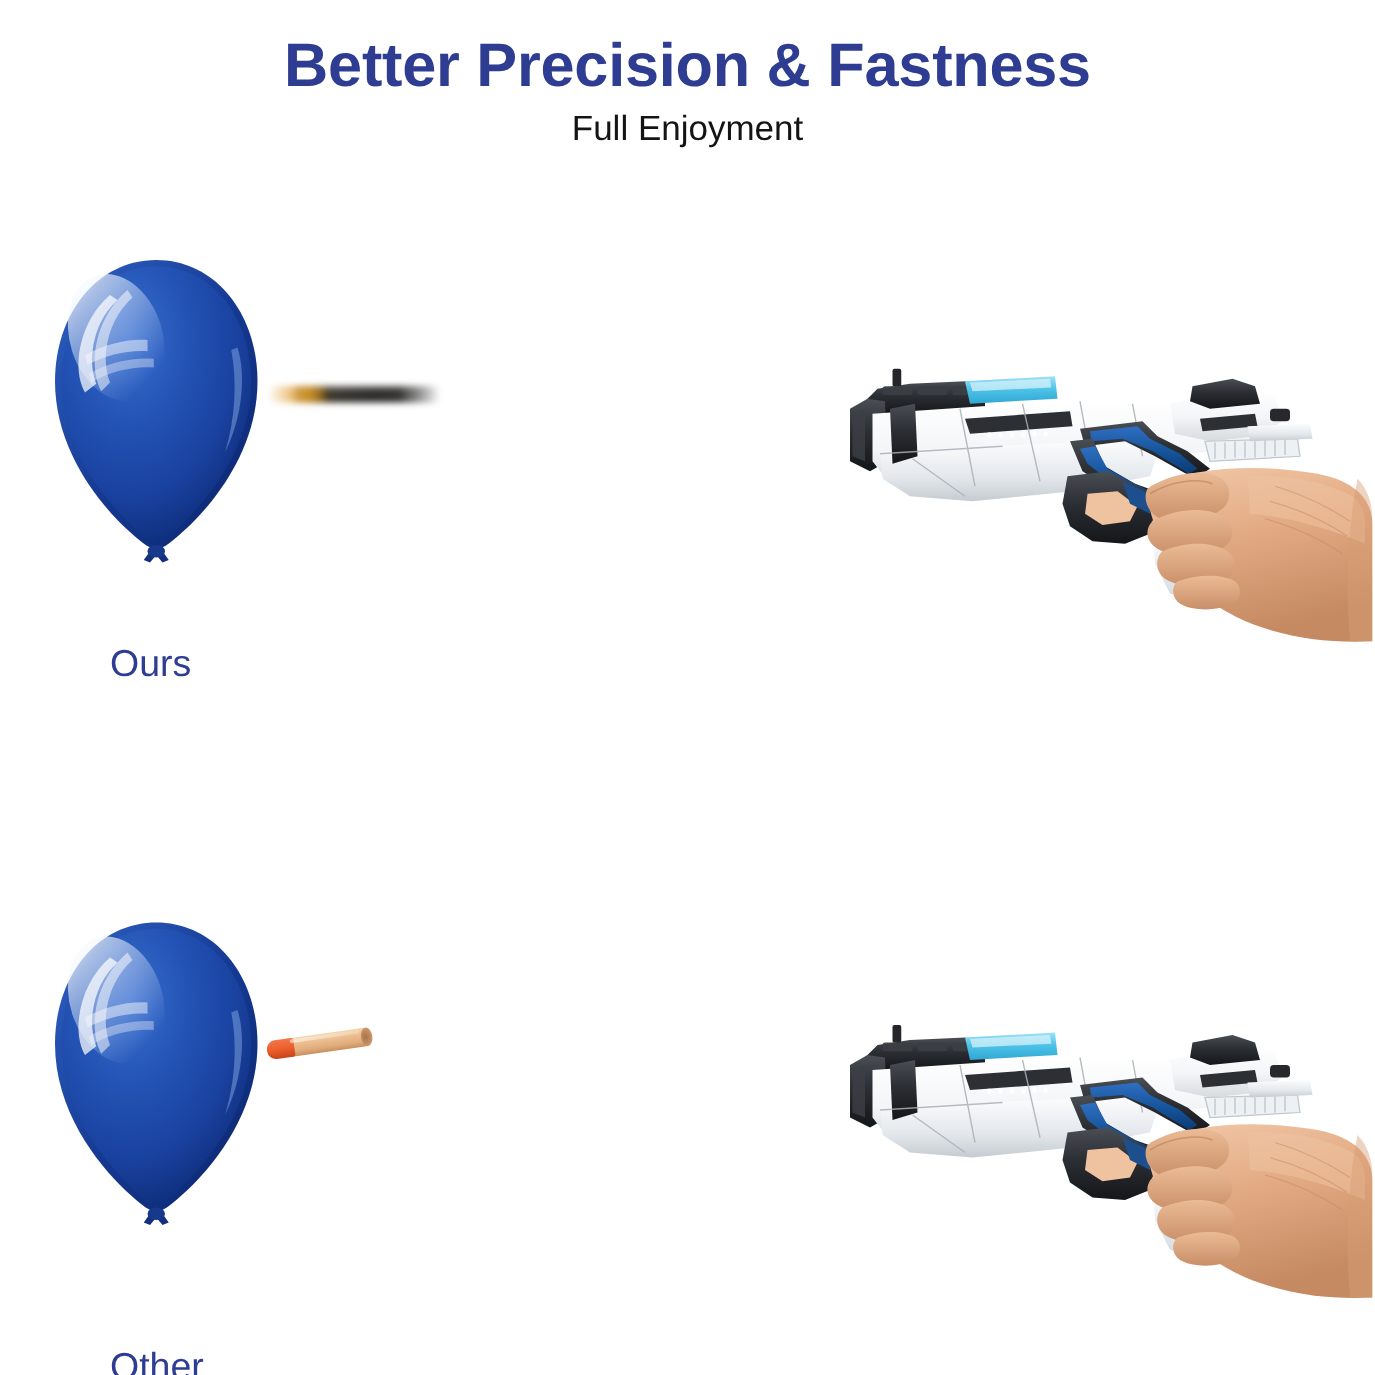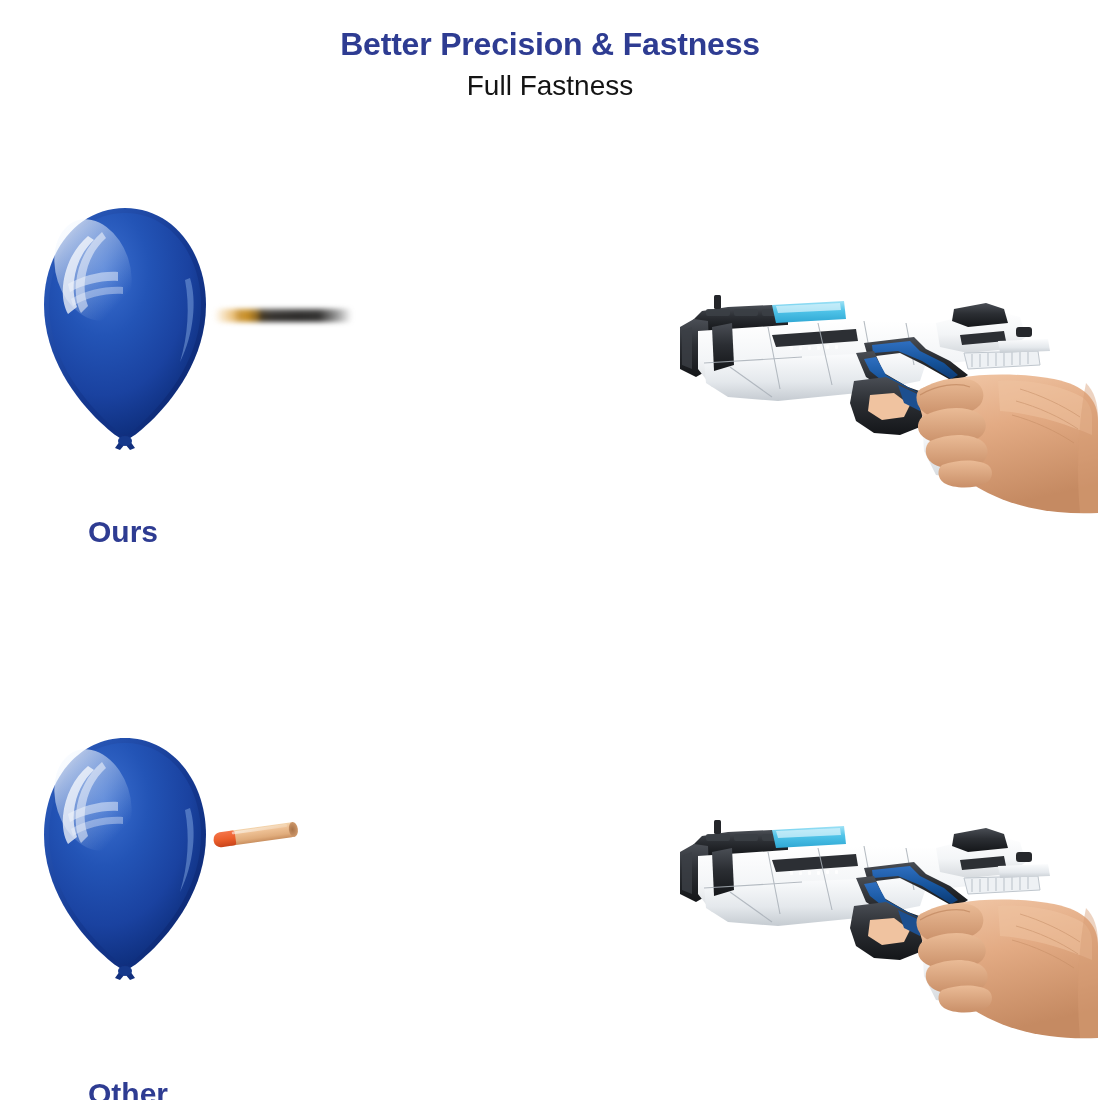--- a/index.html
+++ b/index.html
@@ -19,21 +19,21 @@
   
   #header {
     position: absolute;
     left: 0; top: 0;
     width: 1100px;
     text-align: center;
   }
   #title {
     margin: 0;
     padding-top: 28px;
-    font-size: 32px;
+    font-size: 49px;
     font-weight: bold;
     letter-spacing: -0.2px;
     color: #2e3c92;
     line-height: 1.05;
     font-family: "Liberation Sans", sans-serif;
   }
   #subtitle {
     margin: 0;
     padding-top: 9px;
     font-size: 28px;
@@ -42,21 +42,20 @@
     line-height: 1.05;
     font-family: "Liberation Sans", sans-serif;
   }
 
   
   .row {
     position: absolute;
     left: 0;
     width: 904px;
     height: 470px;
-    font-weight: bold;
   }
   #row-ours  { top: 155px; }
   #row-other { top: 685px; }
 
   
   .balloon-wrap {
     position: absolute;
     width: 190px;
     height: 260px;
   }
@@ -169,21 +168,21 @@
   .blaster-wrap { position: absolute; width: 430px; height: 260px; }
   #row-ours  .blaster-wrap { left: 668px; top: 110px; }
   #row-other .blaster-wrap { left: 668px; top: 105px; }
   .blaster-svg { display: block; width: 430px; height: 260px; }
 </style>
 </head>
 <body>
 
 <div id="header">
   <h1 id="title">Better Precision &amp; Fastness</h1>
-  <h2 id="subtitle">Full Fastness</h2>
+  <h2 id="subtitle">Full Enjoyment</h2>
 </div>
 
 <div class="row" id="row-ours">
 
   <div class="balloon-wrap">
     <svg class="balloon-svg" viewBox="0 0 190 260">
       <defs>
         <radialGradient id="balGradA" cx="36%" cy="26%" r="78%">
           <stop offset="0%" stop-color="#3b6fd0"></stop>
           <stop offset="38%" stop-color="#2354b6"></stop>

